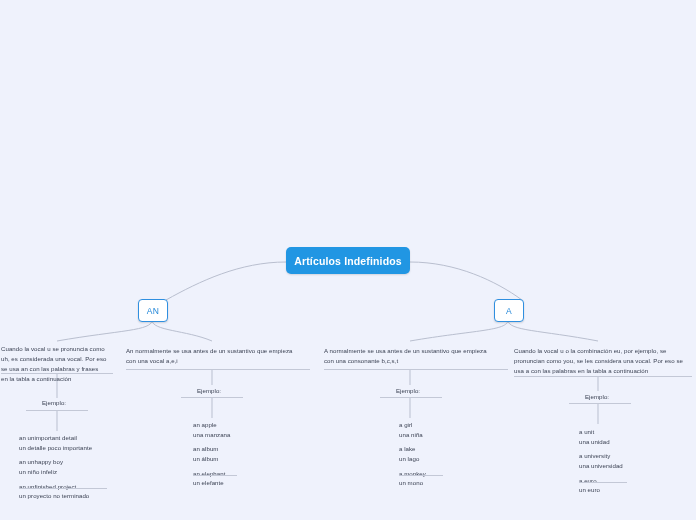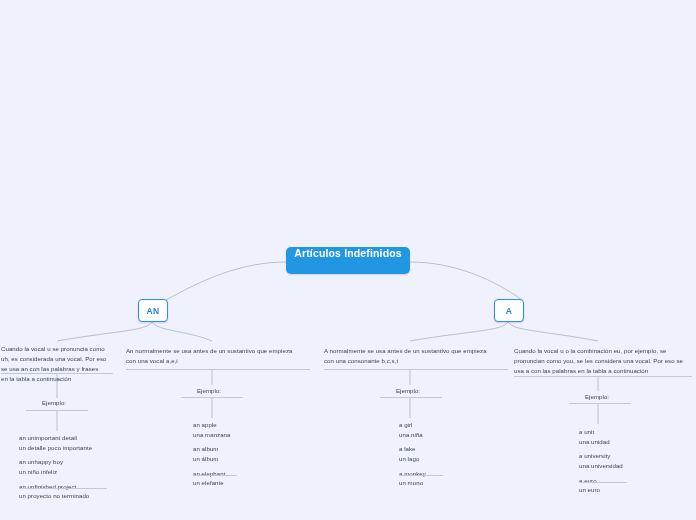--- a/index.html
+++ b/index.html
@@ -33,20 +33,21 @@
   
   .root-node {
     position: absolute;
     left: 286px;
     top: 247px;
     width: 124px;
     height: 27px;
     background: #2196e3;
     border-radius: 5px;
     display: flex;
+    align-items: center;
     justify-content: center;
     box-shadow: 0 1px 2px rgba(0,0,0,0.13);
   }
   .root-node .label {
     color: #ffffff;
     font-size: 10.5px;
     font-weight: bold;
     letter-spacing: 0.15px;
     white-space: nowrap;
   }
@@ -60,21 +61,21 @@
     border: 1.6px solid #2f8fe0;
     border-radius: 4px;
     display: flex;
     align-items: center;
     justify-content: center;
     box-shadow: 0 1px 2px rgba(0,0,0,0.14);
   }
   .article-node .label {
     color: #2387d8;
     font-size: 8.5px;
-    font-weight: bold;
+    font-weight: normal;
     letter-spacing: 0.3px;
   }
   #node-an { left: 138px; top: 299px; }
   #node-a  { left: 494px; top: 299px; }
 
   
   .rule-block {
     position: absolute;
     color: #3c4354;
     font-size: 6.1px;

